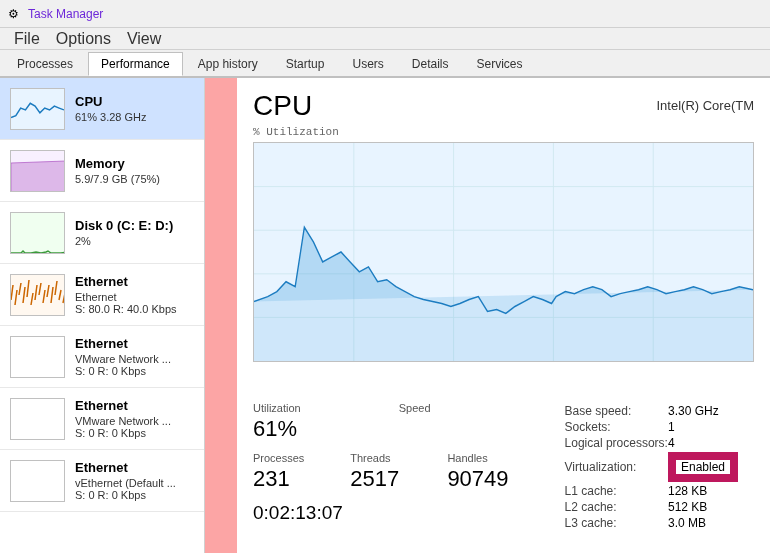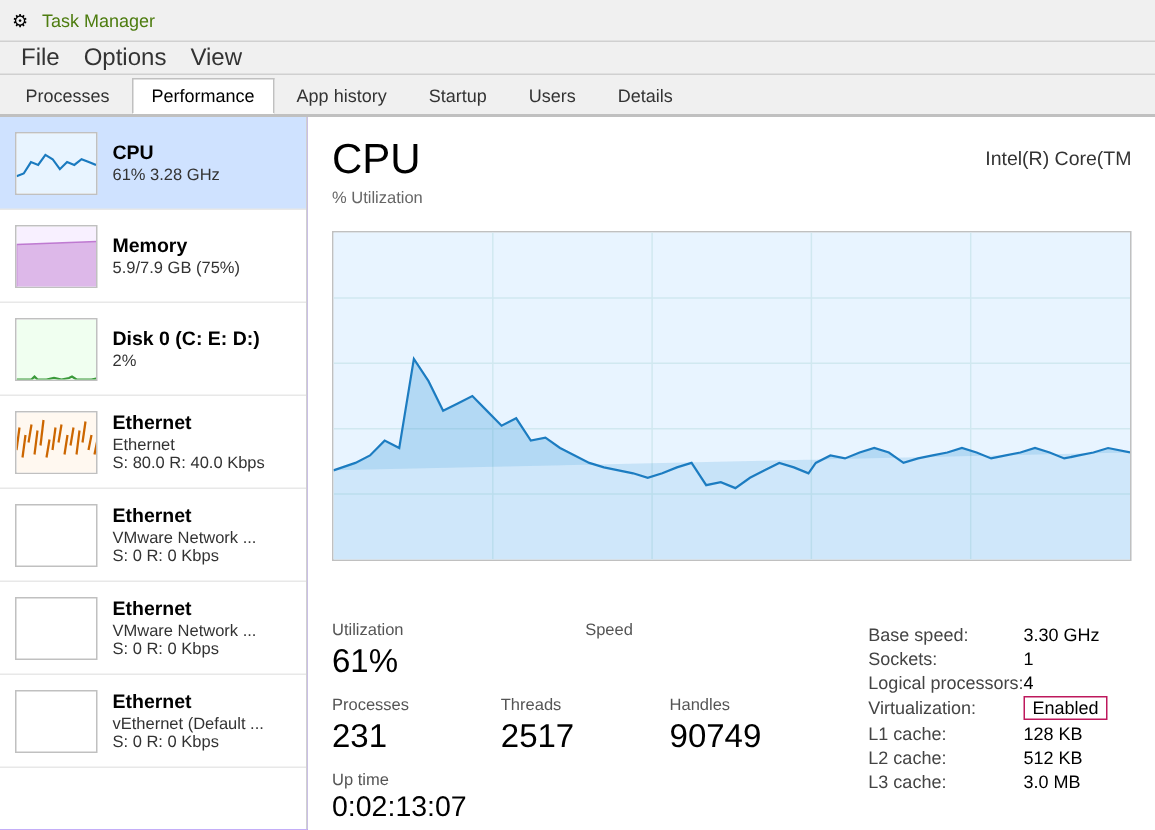--- a/index.html
+++ b/index.html
@@ -21,21 +21,21 @@
       padding: 0 8px;
       border-bottom: 1px solid #d0d0d0;
     }
     .title-bar-icon {
       width: 14px;
       height: 14px;
       margin-right: 6px;
     }
     .title-bar-text {
       font-size: 12px;
-      color: #4d7c0f;
+      color: #6d28d9;
     }
 
     
     .menu-bar {
       background: #f0f0f0;
       height: 22px;
       display: flex;
       align-items: center;
       padding: 0 6px;
       border-bottom: 1px solid #d0d0d0;
@@ -72,21 +72,22 @@
       border: 1px solid #c0c0c0;
       border-bottom: 1px solid #fff;
       color: #000;
       font-weight: normal;
     }
 
     
     .main-content {
       display: flex;
       height: calc(553px - 28px - 22px - 28px);
-      background: #8b5cf6;
+      background: #fca5a5;
+      gap: 32px;
     }
 
     
     .sidebar {
       width: 205px;
       border-right: 1px solid #d0d0d0;
       background: #fff;
       overflow-y: auto;
     }
     .sidebar-item {
@@ -151,21 +152,22 @@
     }
     .cpu-model {
       font-size: 13px;
       color: #333;
       margin-top: 8px;
     }
 
     .chart-label {
       font-size: 11px;
       color: #666;
-      margin-bottom: 16px;
+      margin-bottom: 4px;
+      font-family: Liberation Mono, monospace;
     }
 
     
     .cpu-chart-container {
       border: 1px solid #c0c0c0;
       background: #f0f8ff;
       height: 220px;
       position: relative;
       margin-bottom: 4px;
     }
@@ -253,20 +255,21 @@
   <span class="menu-item">View</span>
 </div>
 
 <div class="tab-bar">
   <div class="tab">Processes</div>
   <div class="tab active">Performance</div>
   <div class="tab">App history</div>
   <div class="tab">Startup</div>
   <div class="tab">Users</div>
   <div class="tab">Details</div>
+  <div class="tab">Services</div>
 </div>
 
 <div class="main-content">
 
   <div class="sidebar">
 
     <div class="sidebar-item active">
       <div class="sidebar-item-graph">
         <svg class="cpu-mini-graph" viewBox="0 0 55 42" preserveAspectRatio="none">
           <rect width="55" height="42" fill="#e8f4ff"></rect>
@@ -418,21 +421,20 @@
             <div class="stat-label">Threads</div>
             <div class="stat-value">2517</div>
           </div>
           <div class="stat-block">
             <div class="stat-label">Handles</div>
             <div class="stat-value">90749</div>
           </div>
         </div>
 
         <div style="margin-top: 4px;">
-          <div class="stat-label">Up time</div>
           <div class="stat-value medium">0:02:13:07</div>
         </div>
       </div>
 
       <div class="right-specs">
         <table class="specs-grid" style="border-collapse: separate; border-spacing: 0 2px;">
           <tbody>
               <tr>
             <td class="spec-label">Base speed:</td>
             <td class="spec-value">3.30 GHz</td>
@@ -441,21 +443,21 @@
             <td class="spec-label">Sockets:</td>
             <td class="spec-value">1</td>
           </tr>
           <tr>
             <td class="spec-label">Logical processors:</td>
             <td class="spec-value">4</td>
           </tr>
           <tr>
             <td class="spec-label">Virtualization:</td>
             <td class="spec-value">
-              <span style="border: 1px solid #be185d; padding: 0 5px; display: inline-block;">Enabled</span>
+              <span style="border: 8px solid #be185d; padding: 0 5px; display: inline-block;">Enabled</span>
             </td>
           </tr>
           <tr>
             <td class="spec-label">L1 cache:</td>
             <td class="spec-value">128 KB</td>
           </tr>
           <tr>
             <td class="spec-label">L2 cache:</td>
             <td class="spec-value">512 KB</td>
           </tr>

